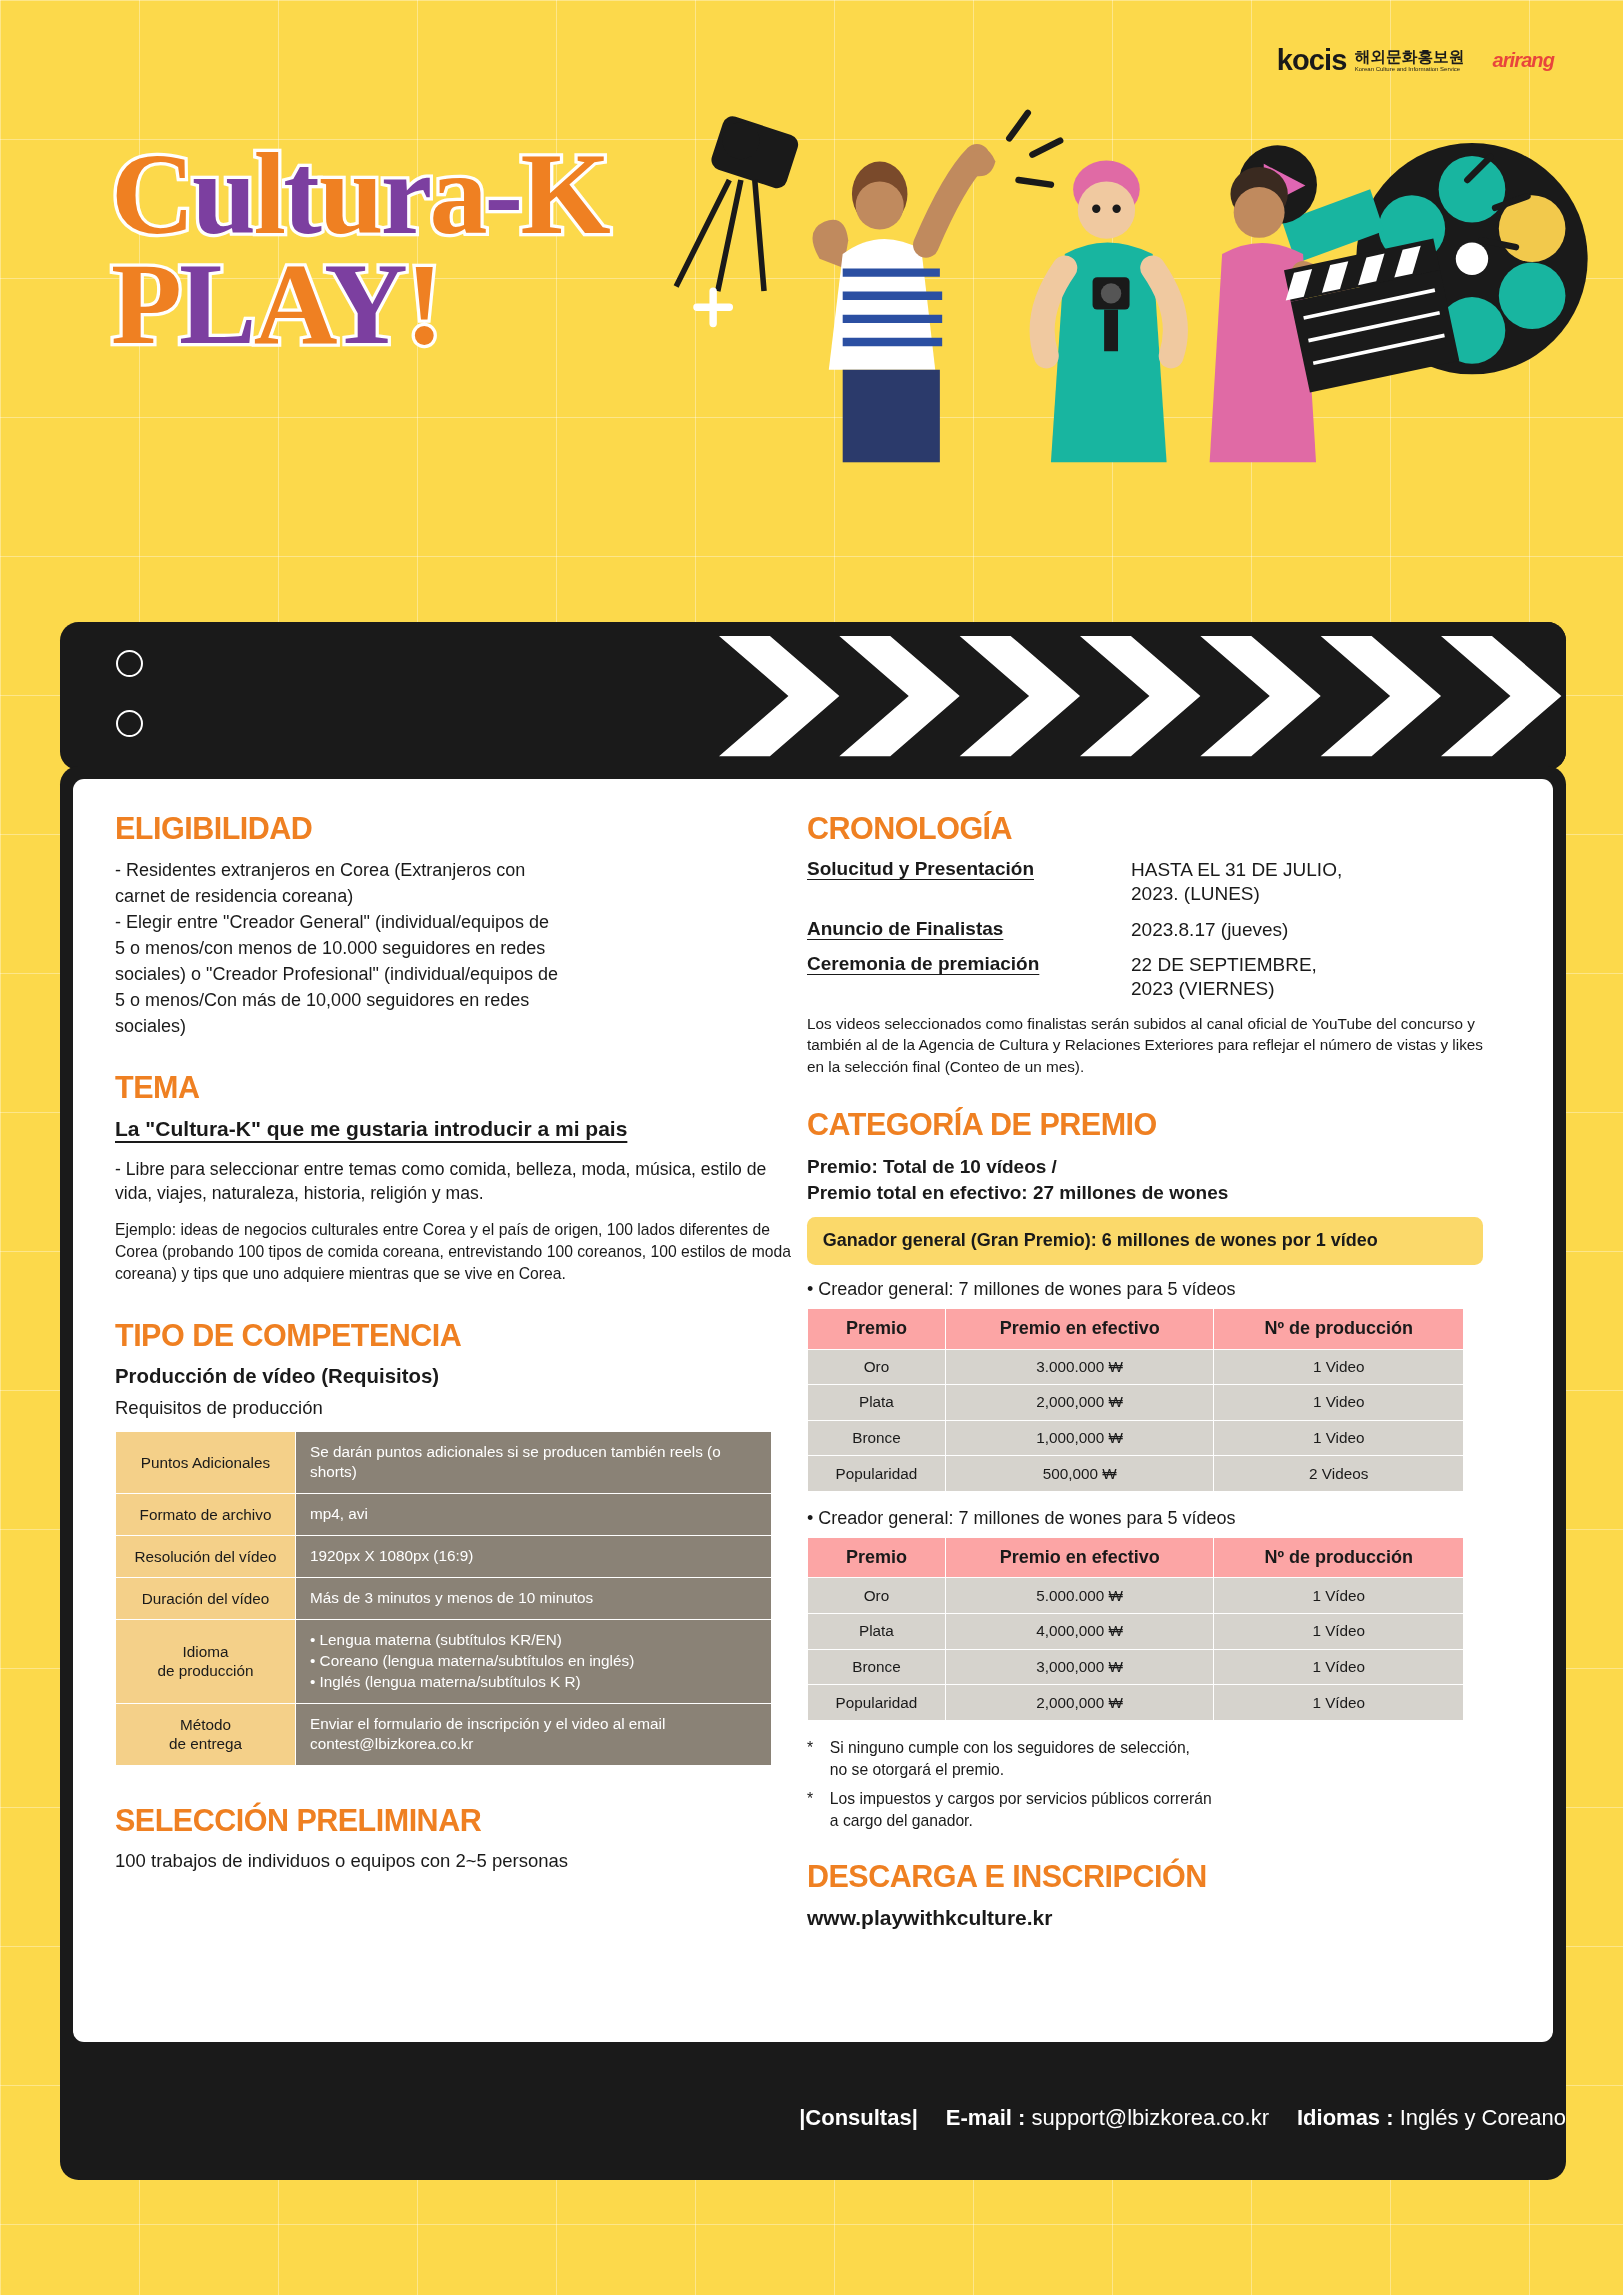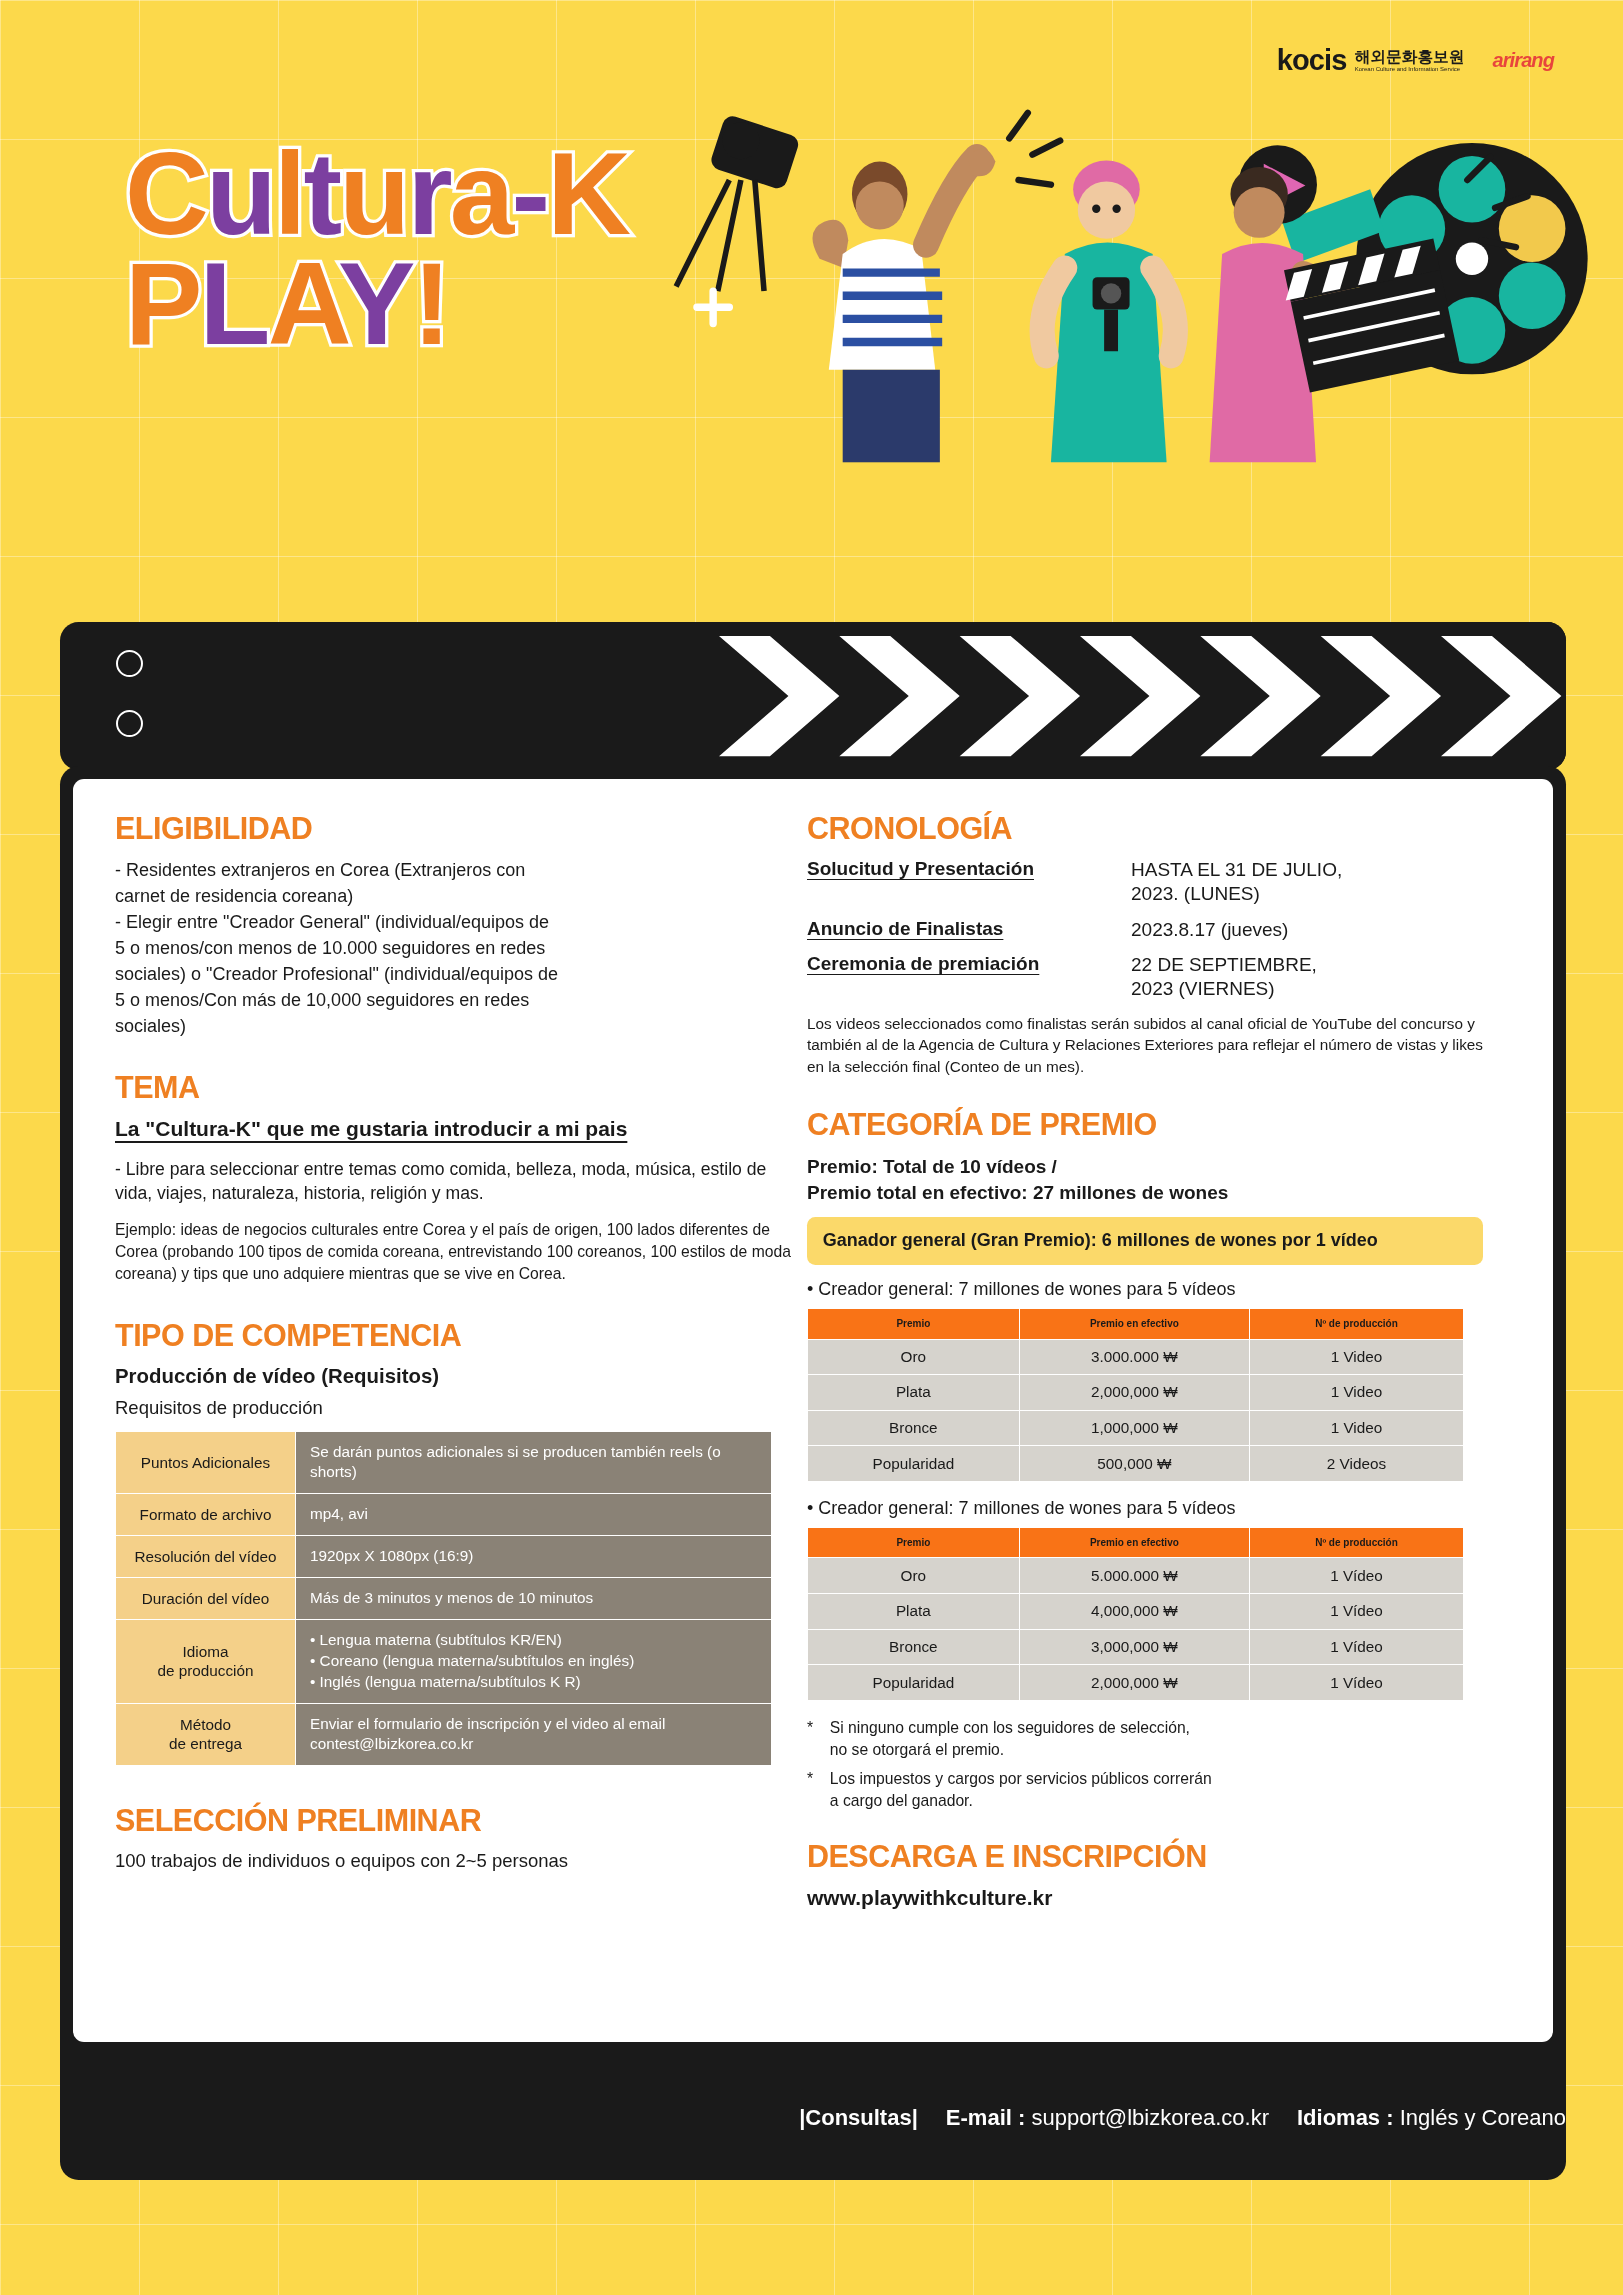--- a/index.html
+++ b/index.html
@@ -30,21 +30,21 @@
     font-size: 29px; font-weight: bold; color: #1a1a1a; letter-spacing: -0.9px;
   }
   .kocis-kr { display: flex; flex-direction: column; line-height: 1.05; }
   .kocis-kr .ko { font-size: 15.7px; font-weight: bold; color: #1a1a1a; }
   .kocis-kr .en { font-size: 6px; color: #1a1a1a; }
   .arirang {
     font-size: 20px; font-weight: bold; color: #e8453c;
     font-style: italic; letter-spacing: -0.9px;
   }
 
-  .title-block { position: absolute; top: 139px; left: 125px; }
+  .title-block { position: absolute; top: 139px; left: 111px; font-family: Liberation Serif, serif; }
   .title-line {
     font-size: 116px; font-weight: 800; letter-spacing: -2.8px;
     line-height: 0.95; white-space: nowrap;
   }
   .t-c  { color: #ef8022; -webkit-text-stroke: 6.5px #fff; paint-order: stroke fill; }
   .t-u  { color: #7c3fa0; -webkit-text-stroke: 6.5px #fff; paint-order: stroke fill; }
   .t-l  { color: #ef8022; -webkit-text-stroke: 6.5px #fff; paint-order: stroke fill; }
   .t-t  { color: #7c3fa0; -webkit-text-stroke: 6.5px #fff; paint-order: stroke fill; }
   .t-ua { color: #ef8022; -webkit-text-stroke: 6.5px #fff; paint-order: stroke fill; }
   .t-r  { color: #7c3fa0; -webkit-text-stroke: 6.5px #fff; paint-order: stroke fill; }
@@ -124,21 +124,21 @@
 
   .prize-lines { font-size: 19px; font-weight: 800; color: #1a1a1a; line-height: 1.35; margin-bottom: 12px; }
   .grand {
     background: #fbd96a; border-radius: 8.3px; padding: 12px 15.7px; font-size: 18px;
     font-weight: 800; color: #1a1a1a; line-height: 1.3; margin-bottom: 14px;
   }
   .creator-line { font-size: 18px; color: #1a1a1a; margin: 0 0 8.3px 0; }
 
   table.prize { border-collapse: collapse; width: 657px; margin-bottom: 15.7px; }
   table.prize th {
-    background: #f97316; font-size: 10px; font-weight: 700; color: #1a1a1a;
+    background: #fca5a5; font-size: 18px; font-weight: 700; color: #1a1a1a;
     padding: 9.3px 0; border: 1.4px solid #fff;
   }
   table.prize td {
     background: #d6d3cd; font-size: 15.3px; color: #1a1a1a; text-align: center;
     padding: 8.3px 0; border: 1.4px solid #fff;
   }
   .notes { font-size: 15.7px; line-height: 1.4; color: #1a1a1a; }
   .notes .n { display: flex; gap: 16.7px; margin-bottom: 7.4px; }
 
   .footer-bar {

